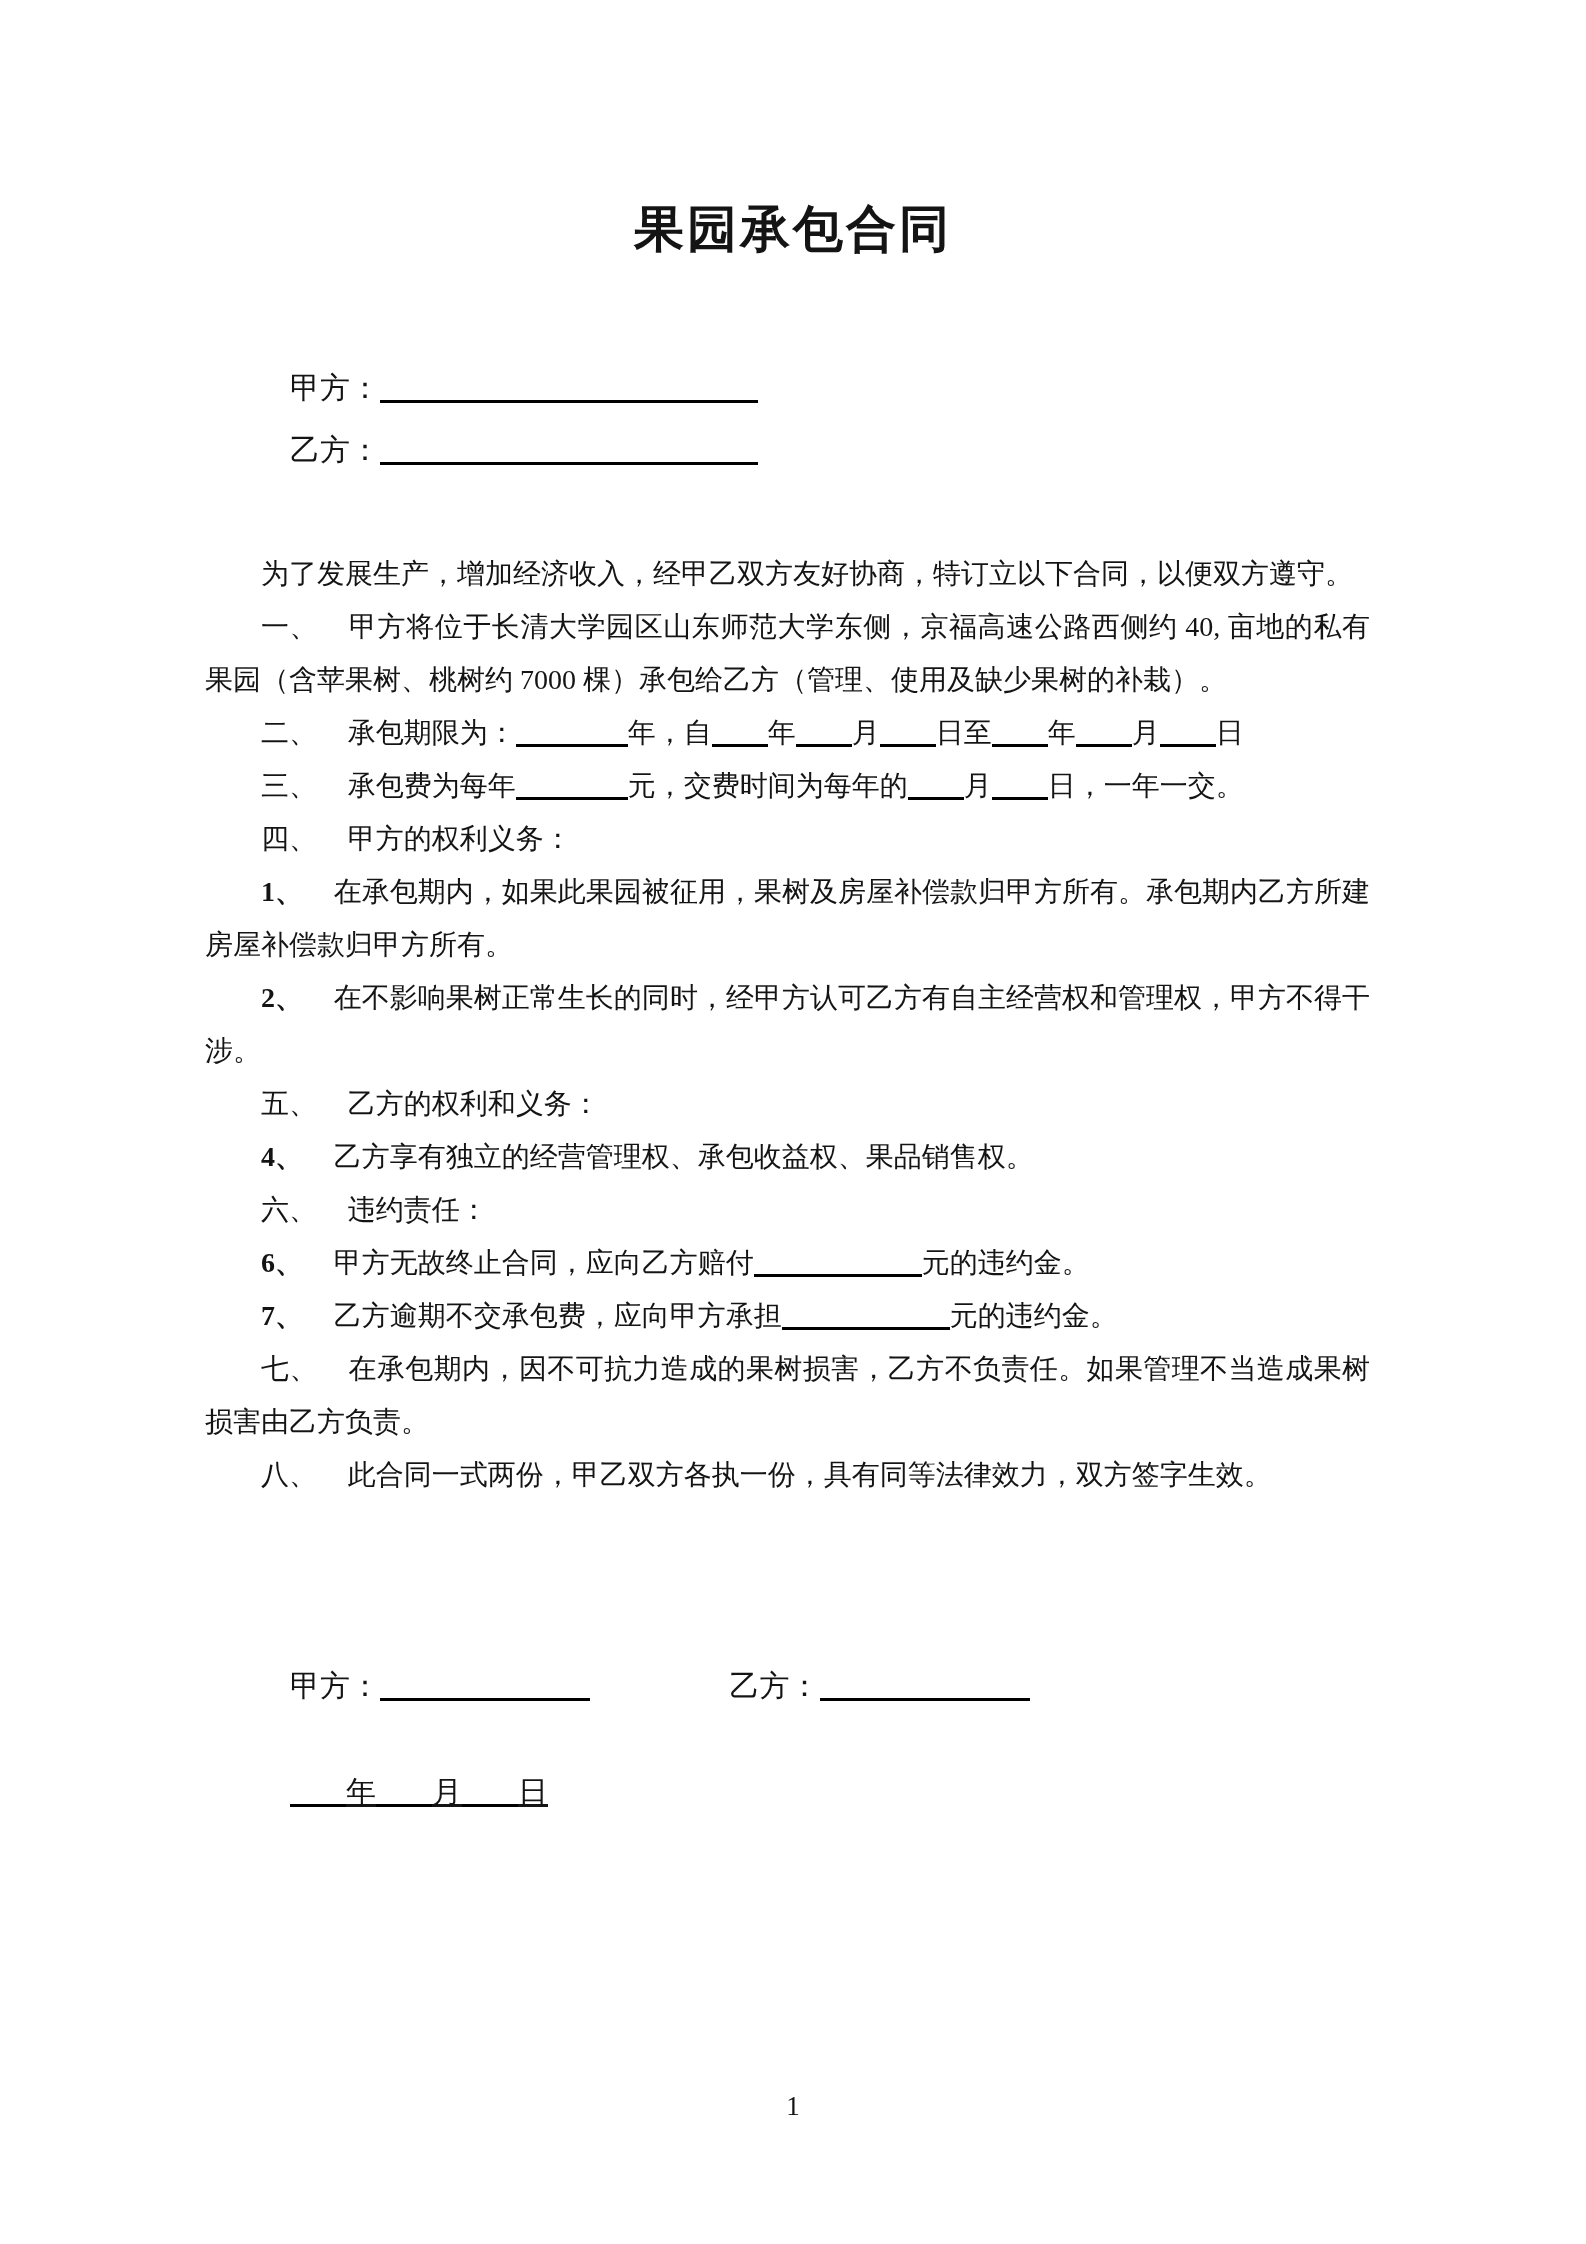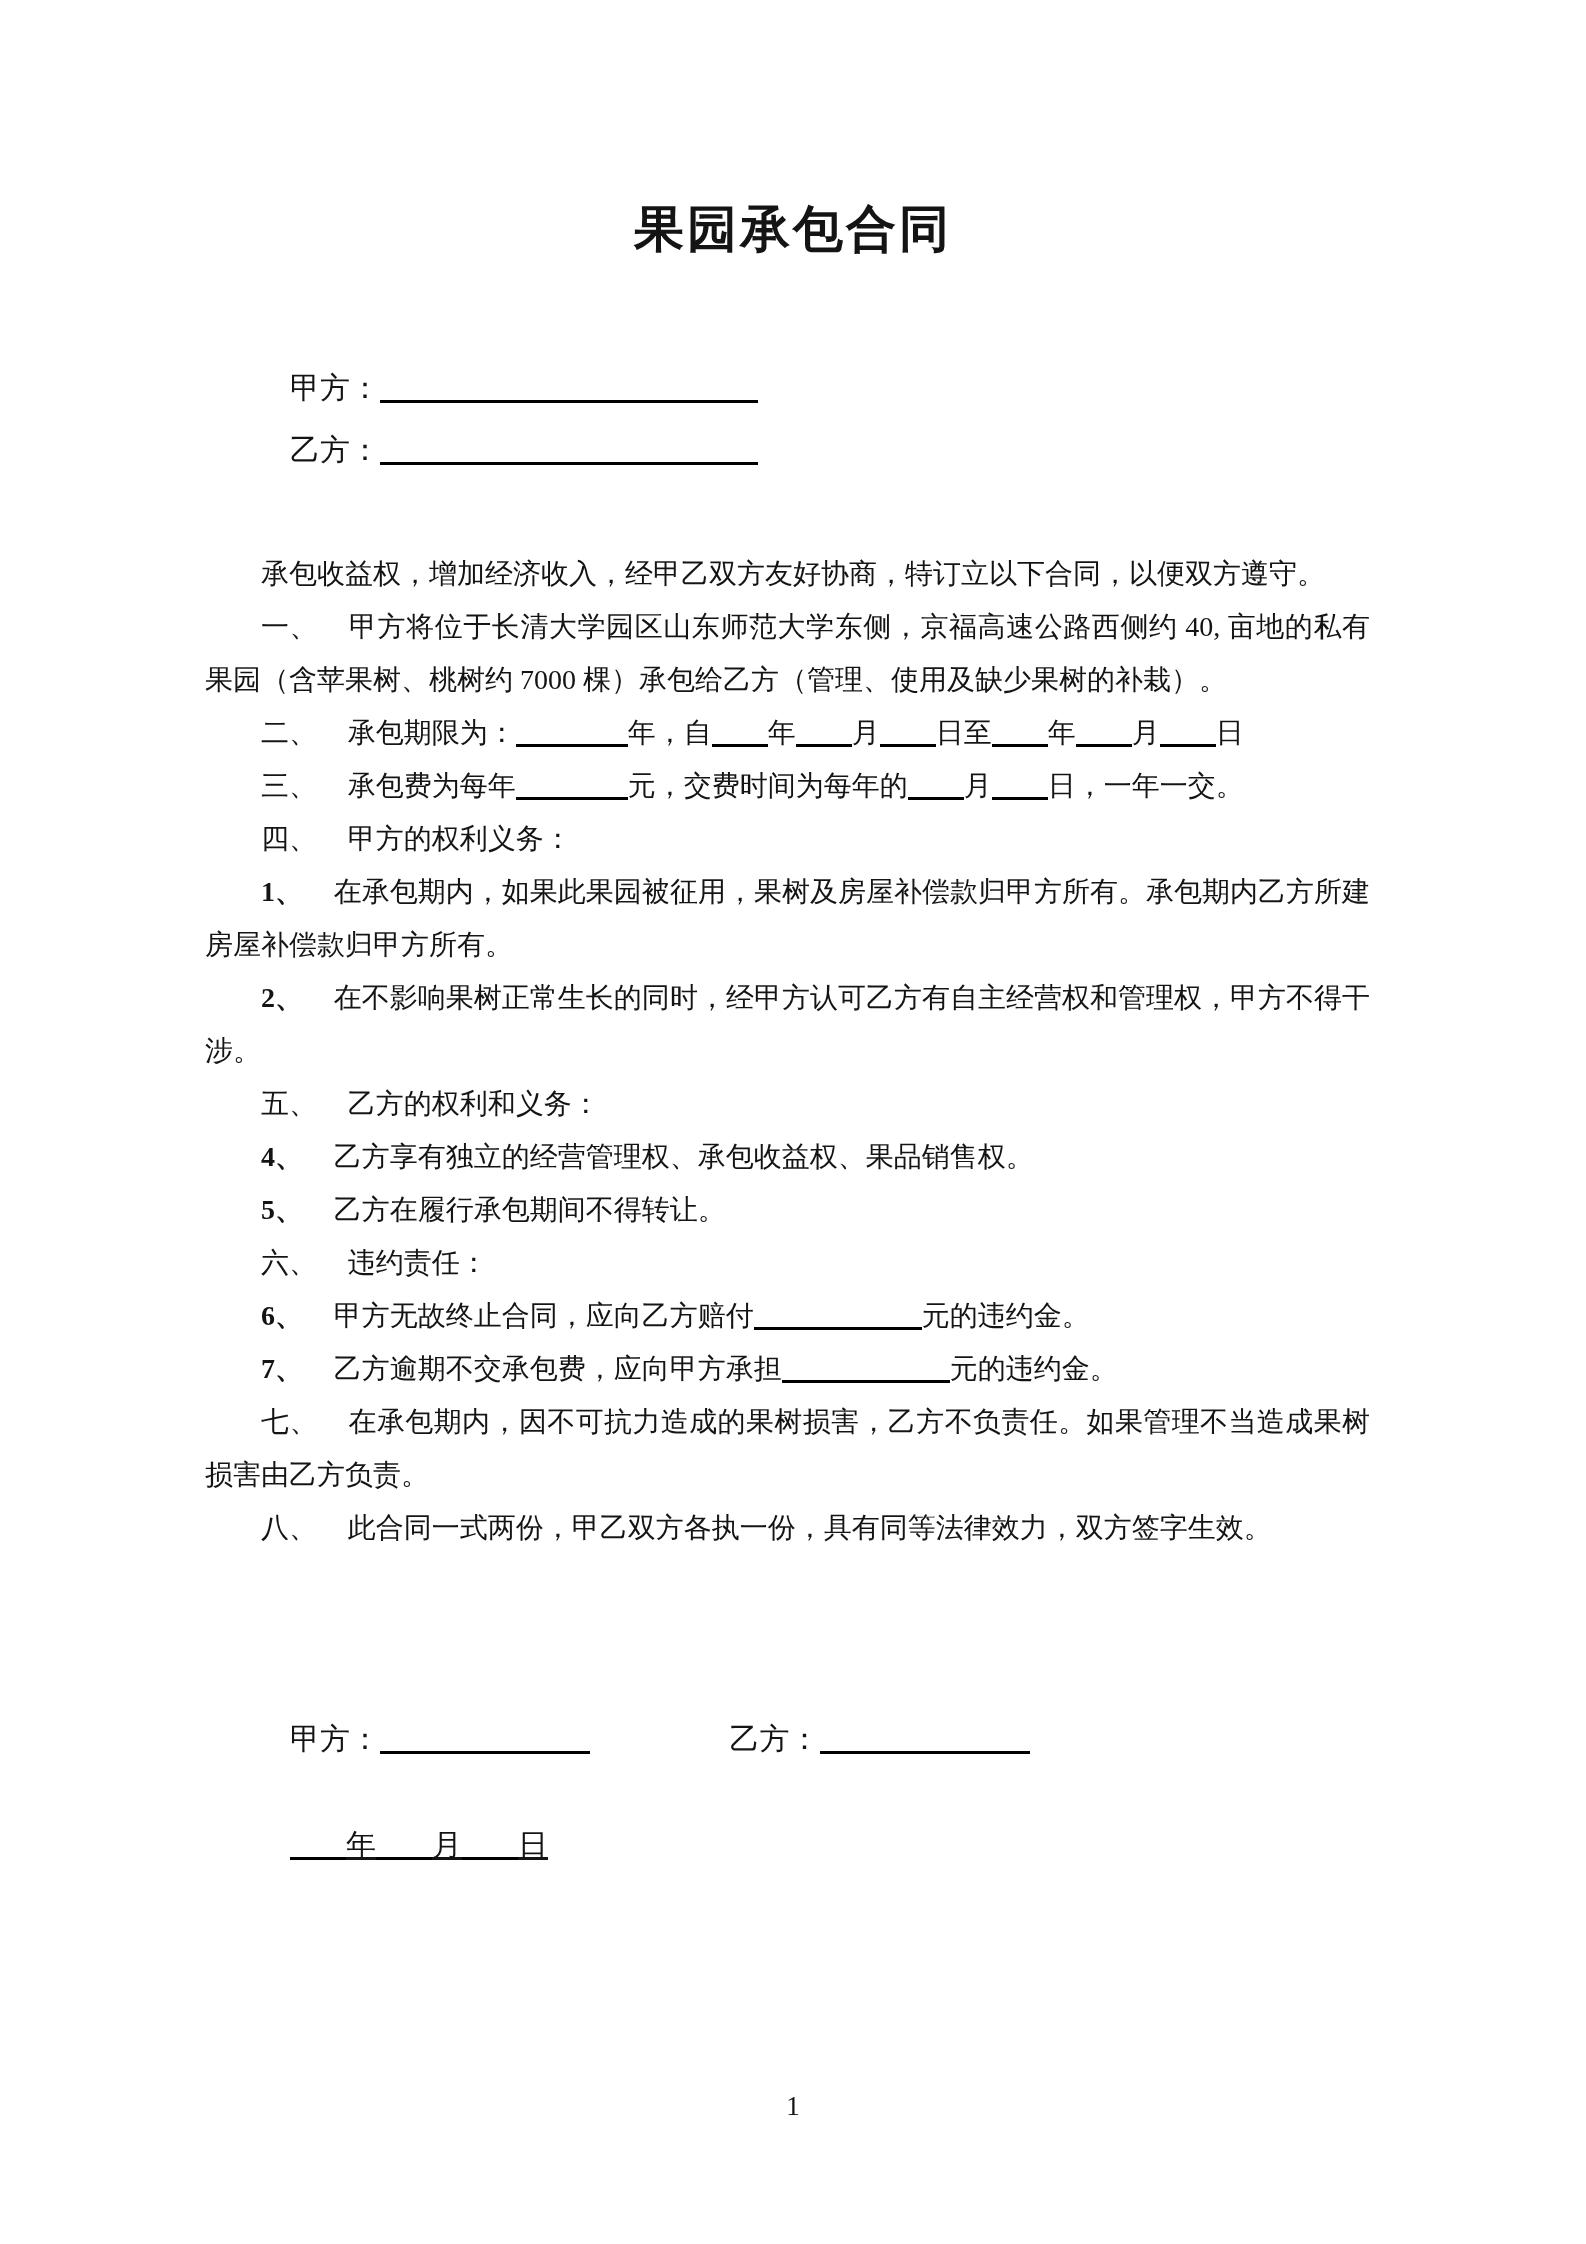--- a/index.html
+++ b/index.html
@@ -79,30 +79,29 @@
 
 <div class="page">
   <h1 class="title">果园承包合同</h1>
 
   <div class="party-block">
       <div class="party-row">甲方：<span class="blank" style="width: 378px;"></span></div>
       <div class="party-row">乙方：<span class="blank" style="width: 378px;"></span></div>
     </div>
 
   <div class="doc-body">
-      <p class="para"><span>承包收益权，增加经济收入，经甲乙双方友好协商，特订立以下合同，以便双方遵守。</span></p>
+      <p class="para"><span>为了发展生产，增加经济收入，经甲乙双方友好协商，特订立以下合同，以便双方遵守。</span></p>
       <p class="para"><span class="num">一、</span><span>甲方将位于长清大学园区山东师范大学东侧，京福高速公路西侧约 40, 亩地的私有果园（含苹果树、桃树约 7000 棵）承包给乙方（管理、使用及缺少果树的补栽）。</span></p>
       <p class="para"><span class="num">二、</span><span>承包期限为：<span class="blank" style="width: 112px;"></span>年，自<span class="blank" style="width: 56px;"></span>年<span class="blank" style="width: 56px;"></span>月<span class="blank" style="width: 56px;"></span>日至<span class="blank" style="width: 56px;"></span>年<span class="blank" style="width: 56px;"></span>月<span class="blank" style="width: 56px;"></span>日</span></p>
       <p class="para"><span class="num">三、</span><span>承包费为每年<span class="blank" style="width: 112px;"></span>元，交费时间为每年的<span class="blank" style="width: 56px;"></span>月<span class="blank" style="width: 56px;"></span>日，一年一交。</span></p>
       <p class="para"><span class="num">四、</span><span>甲方的权利义务：</span></p>
       <p class="para"><span class="num bnum">1、</span><span>在承包期内，如果此果园被征用，果树及房屋补偿款归甲方所有。承包期内乙方所建房屋补偿款归甲方所有。</span></p>
       <p class="para"><span class="num bnum">2、</span><span>在不影响果树正常生长的同时，经甲方认可乙方有自主经营权和管理权，甲方不得干涉。</span></p>
       <p class="para"><span class="num">五、</span><span>乙方的权利和义务：</span></p>
       <p class="para"><span class="num bnum">4、</span><span>乙方享有独立的经营管理权、承包收益权、果品销售权。</span></p>
-      <p class="para"><span class="num bnum">5、</span><span>乙方在履行承包期间不得转让。</span></p>
       <p class="para"><span class="num">六、</span><span>违约责任：</span></p>
       <p class="para"><span class="num bnum">6、</span><span>甲方无故终止合同，应向乙方赔付<span class="blank" style="width: 168px;"></span>元的违约金。</span></p>
       <p class="para"><span class="num bnum">7、</span><span>乙方逾期不交承包费，应向甲方承担<span class="blank" style="width: 168px;"></span>元的违约金。</span></p>
       <p class="para"><span class="num">七、</span><span>在承包期内，因不可抗力造成的果树损害，乙方不负责任。如果管理不当造成果树损害由乙方负责。</span></p>
       <p class="para"><span class="num">八、</span><span>此合同一式两份，甲乙双方各执一份，具有同等法律效力，双方签字生效。</span></p>
     </div>
 
   <div class="signature">
     <div class="sig-row">
       <span class="sig-a">甲方：<span class="blank" style="width: 210px;"></span></span>

